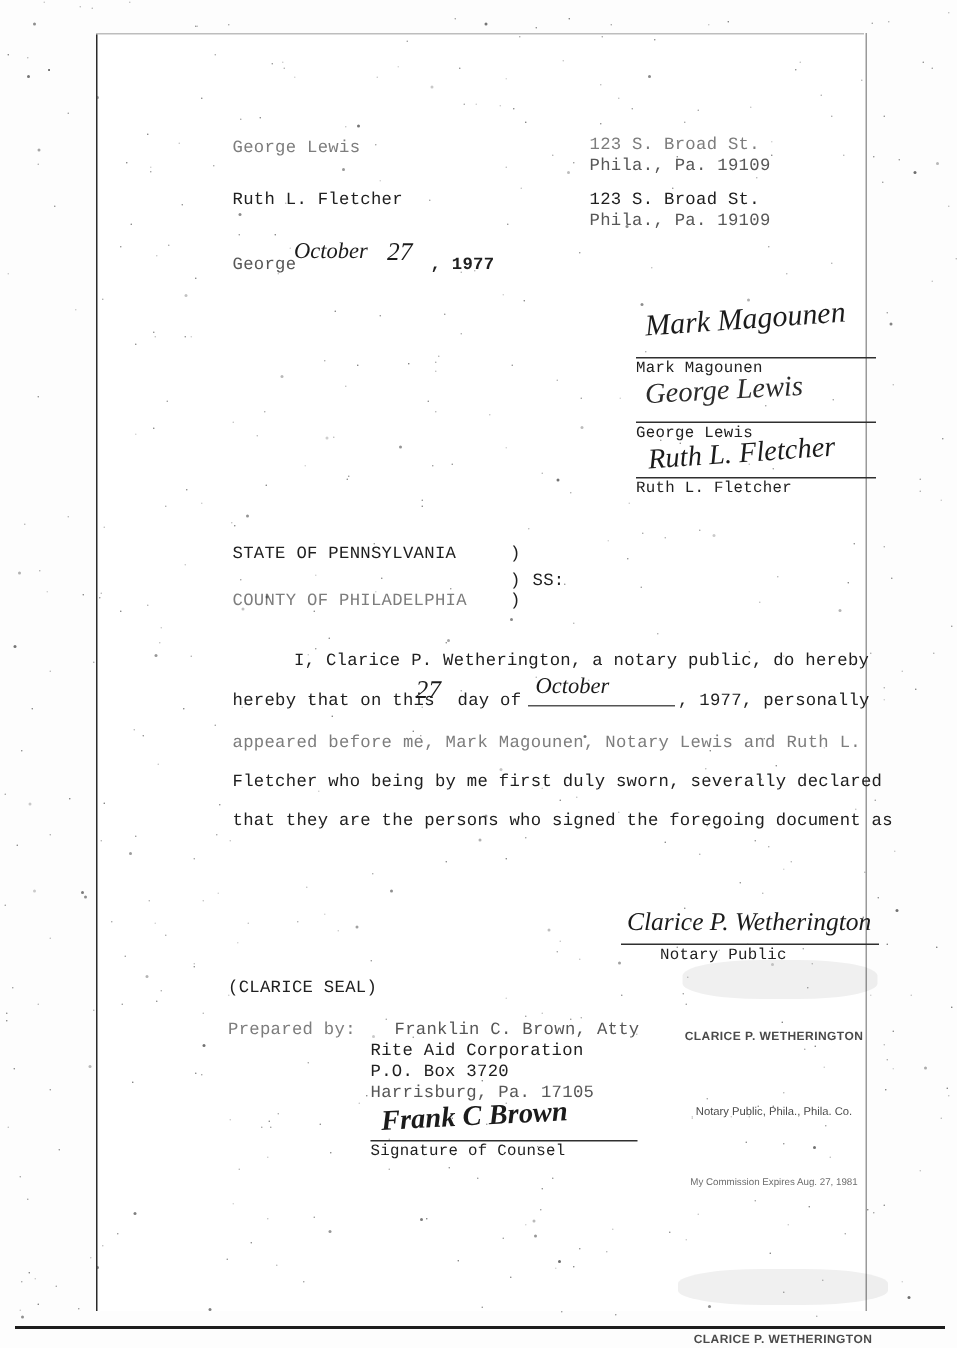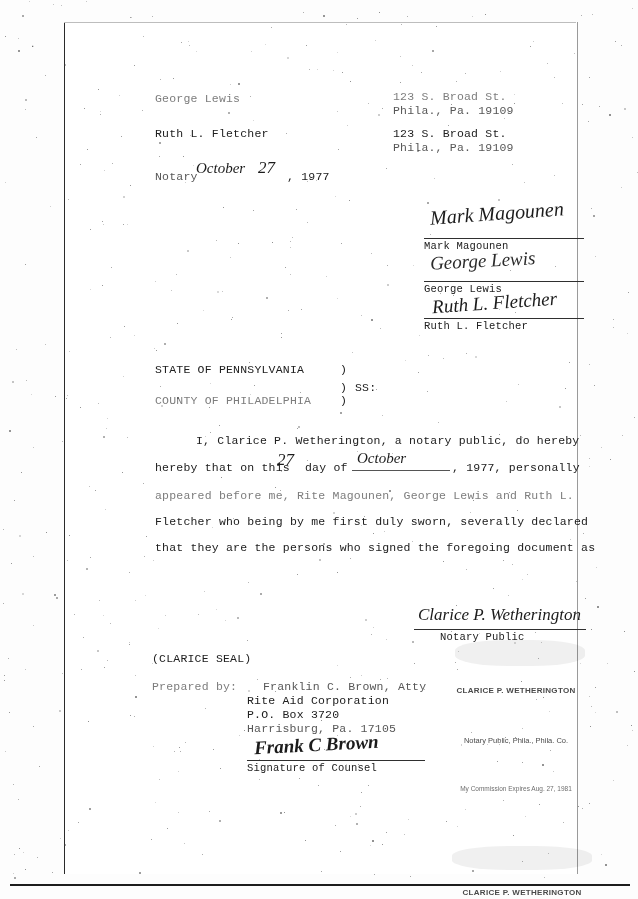--- a/index.html
+++ b/index.html
@@ -109,24 +109,24 @@
   <div class="txt faded" style="left:155px; top:92px;">George Lewis</div>
 
   <div class="txt faded" style="left:393px; top:90px;">123 S. Broad St.</div>
   <div class="txt semifaded" style="left:393px; top:104px;">Phila., Pa. 19109</div>
 
   <div class="txt" style="left:155px; top:127px;">Ruth L. Fletcher</div>
 
   <div class="txt" style="left:393px; top:127px;">123 S. Broad St.</div>
   <div class="txt semifaded" style="left:393px; top:141px;">Phila., Pa. 19109</div>
 
-  <div class="txt semifaded" style="left:155px; top:170px;">Notary</div>
+  <div class="txt semifaded" style="left:155px; top:170px;">George</div>
   <div class="hand" style="left:196px; top:160px; font-size:15px;">October</div>
   <div class="hand" style="left:258px; top:158px; font-size:17px;">27</div>
-  <div class="txt" style="left:287px; top:170px;">, 1977</div>
+  <div class="txt" style="left:287px; top:170px;font-weight:bold;">, 1977</div>
 
   <div class="hand" style="left:430px; top:202px; font-size:20px; transform:rotate(-4deg);">Mark Magounen</div>
   <div class="sigline" style="left:424px; top:238px; width:160px;"></div>
   <div class="txt" style="left:424px; top:240px; font-size:10.5px;">Mark Magounen</div>
 
   <div class="hand" style="left:430px; top:250px; font-size:19px; transform:rotate(-3deg); color:#2b2b2b;">George Lewis</div>
   <div class="sigline" style="left:424px; top:281px; width:160px;"></div>
   <div class="txt" style="left:424px; top:283px; font-size:10.5px;">George Lewis</div>
 
   <div class="hand" style="left:432px; top:292px; font-size:19px; transform:rotate(-4deg);">Ruth L. Fletcher</div>
@@ -142,21 +142,21 @@
 
   <div class="txt" style="left:196px; top:434px;">I, Clarice P. Wetherington, a notary public, do hereby</div>
 
   <div class="txt" style="left:155px; top:461px;">hereby that on this</div>
   <div class="hand" style="left:277px; top:450px; font-size:17px;">27</div>
   <div class="txt" style="left:305px; top:461px;">day of</div>
   <div class="hand" style="left:357px; top:450px; font-size:15px;">October</div>
   <div class="rule thin" style="left:352px; top:470px; width:98px;"></div>
   <div class="txt" style="left:452px; top:461px;">, 1977, personally</div>
 
-  <div class="txt faded" style="left:155px; top:489px;">appeared before me, Rite Magounen, George Lewis and Ruth L.</div>
+  <div class="txt faded" style="left:155px; top:489px;">appeared before me, Mark Magounen, Notary Lewis and Ruth L.</div>
   <div class="txt" style="left:155px; top:541px;">that they are the persons who signed the foregoing document as</div>
   <div class="txt" style="left:155px; top:515px;">Fletcher who being by me first duly sworn, severally declared</div>
 
   <div class="hand faded" style="left:418px; top:605px; font-size:17px;">Clarice P. Wetherington</div>
   <div class="sigline" style="left:414px; top:629px; width:172px;"></div>
   <div class="txt" style="left:440px; top:631px; font-size:10.5px;">Notary Public</div>
 
   <div class="stamp" style="left:432px; top:646px; width:168px;">
     <div class="l1">CLARICE P. WETHERINGTON</div>
     <div class="l2">Notary Public, Phila., Phila. Co.</div>

